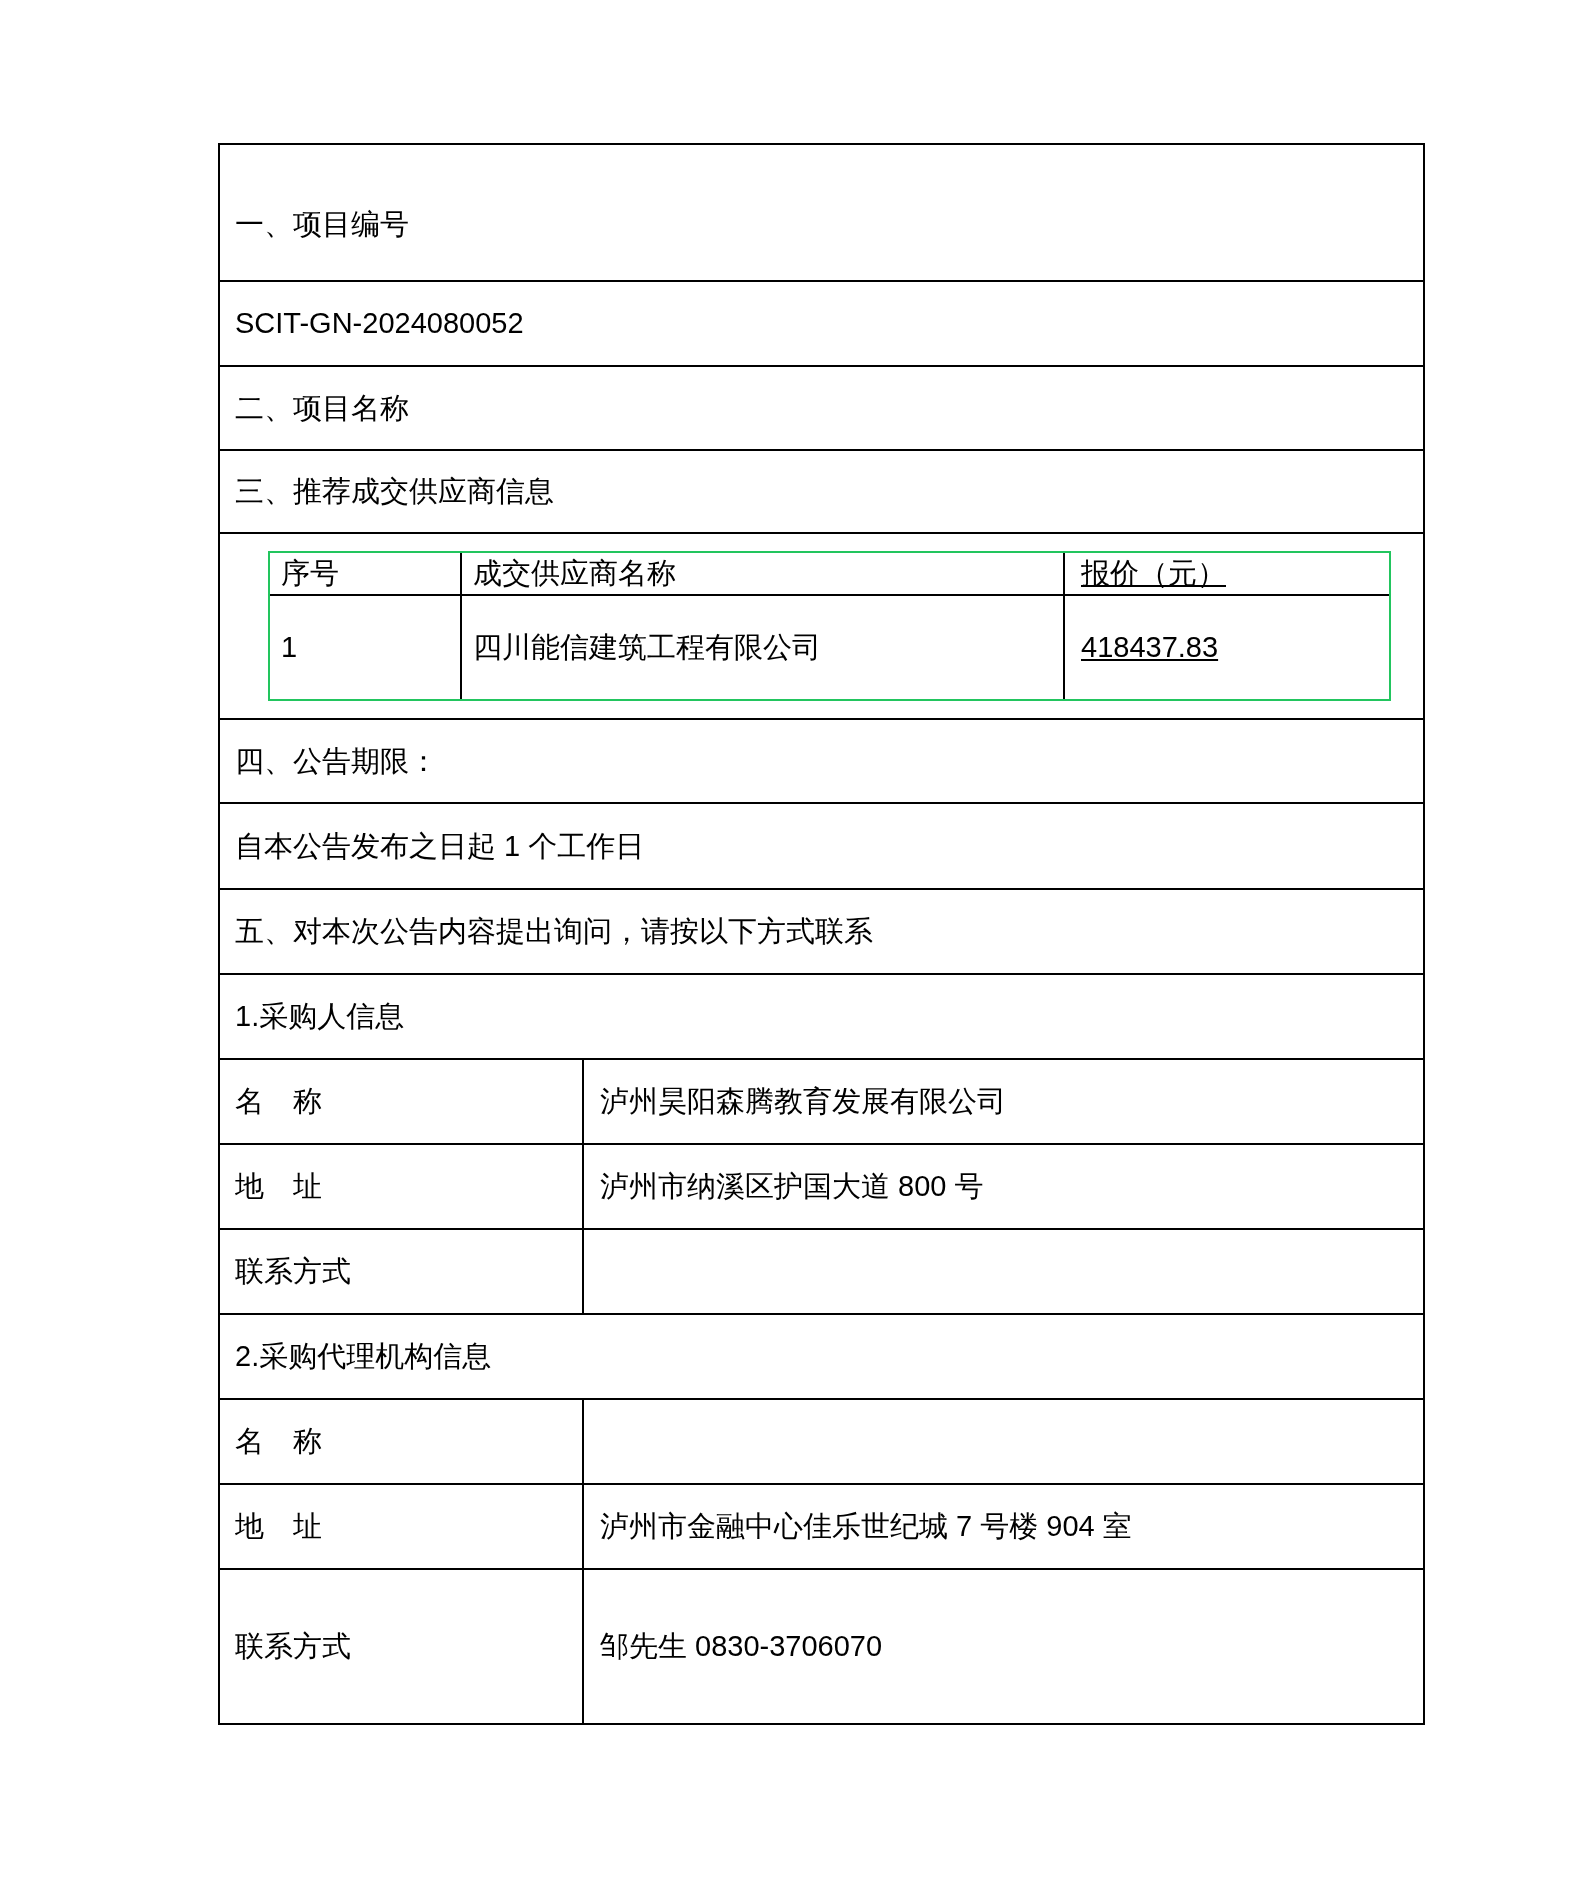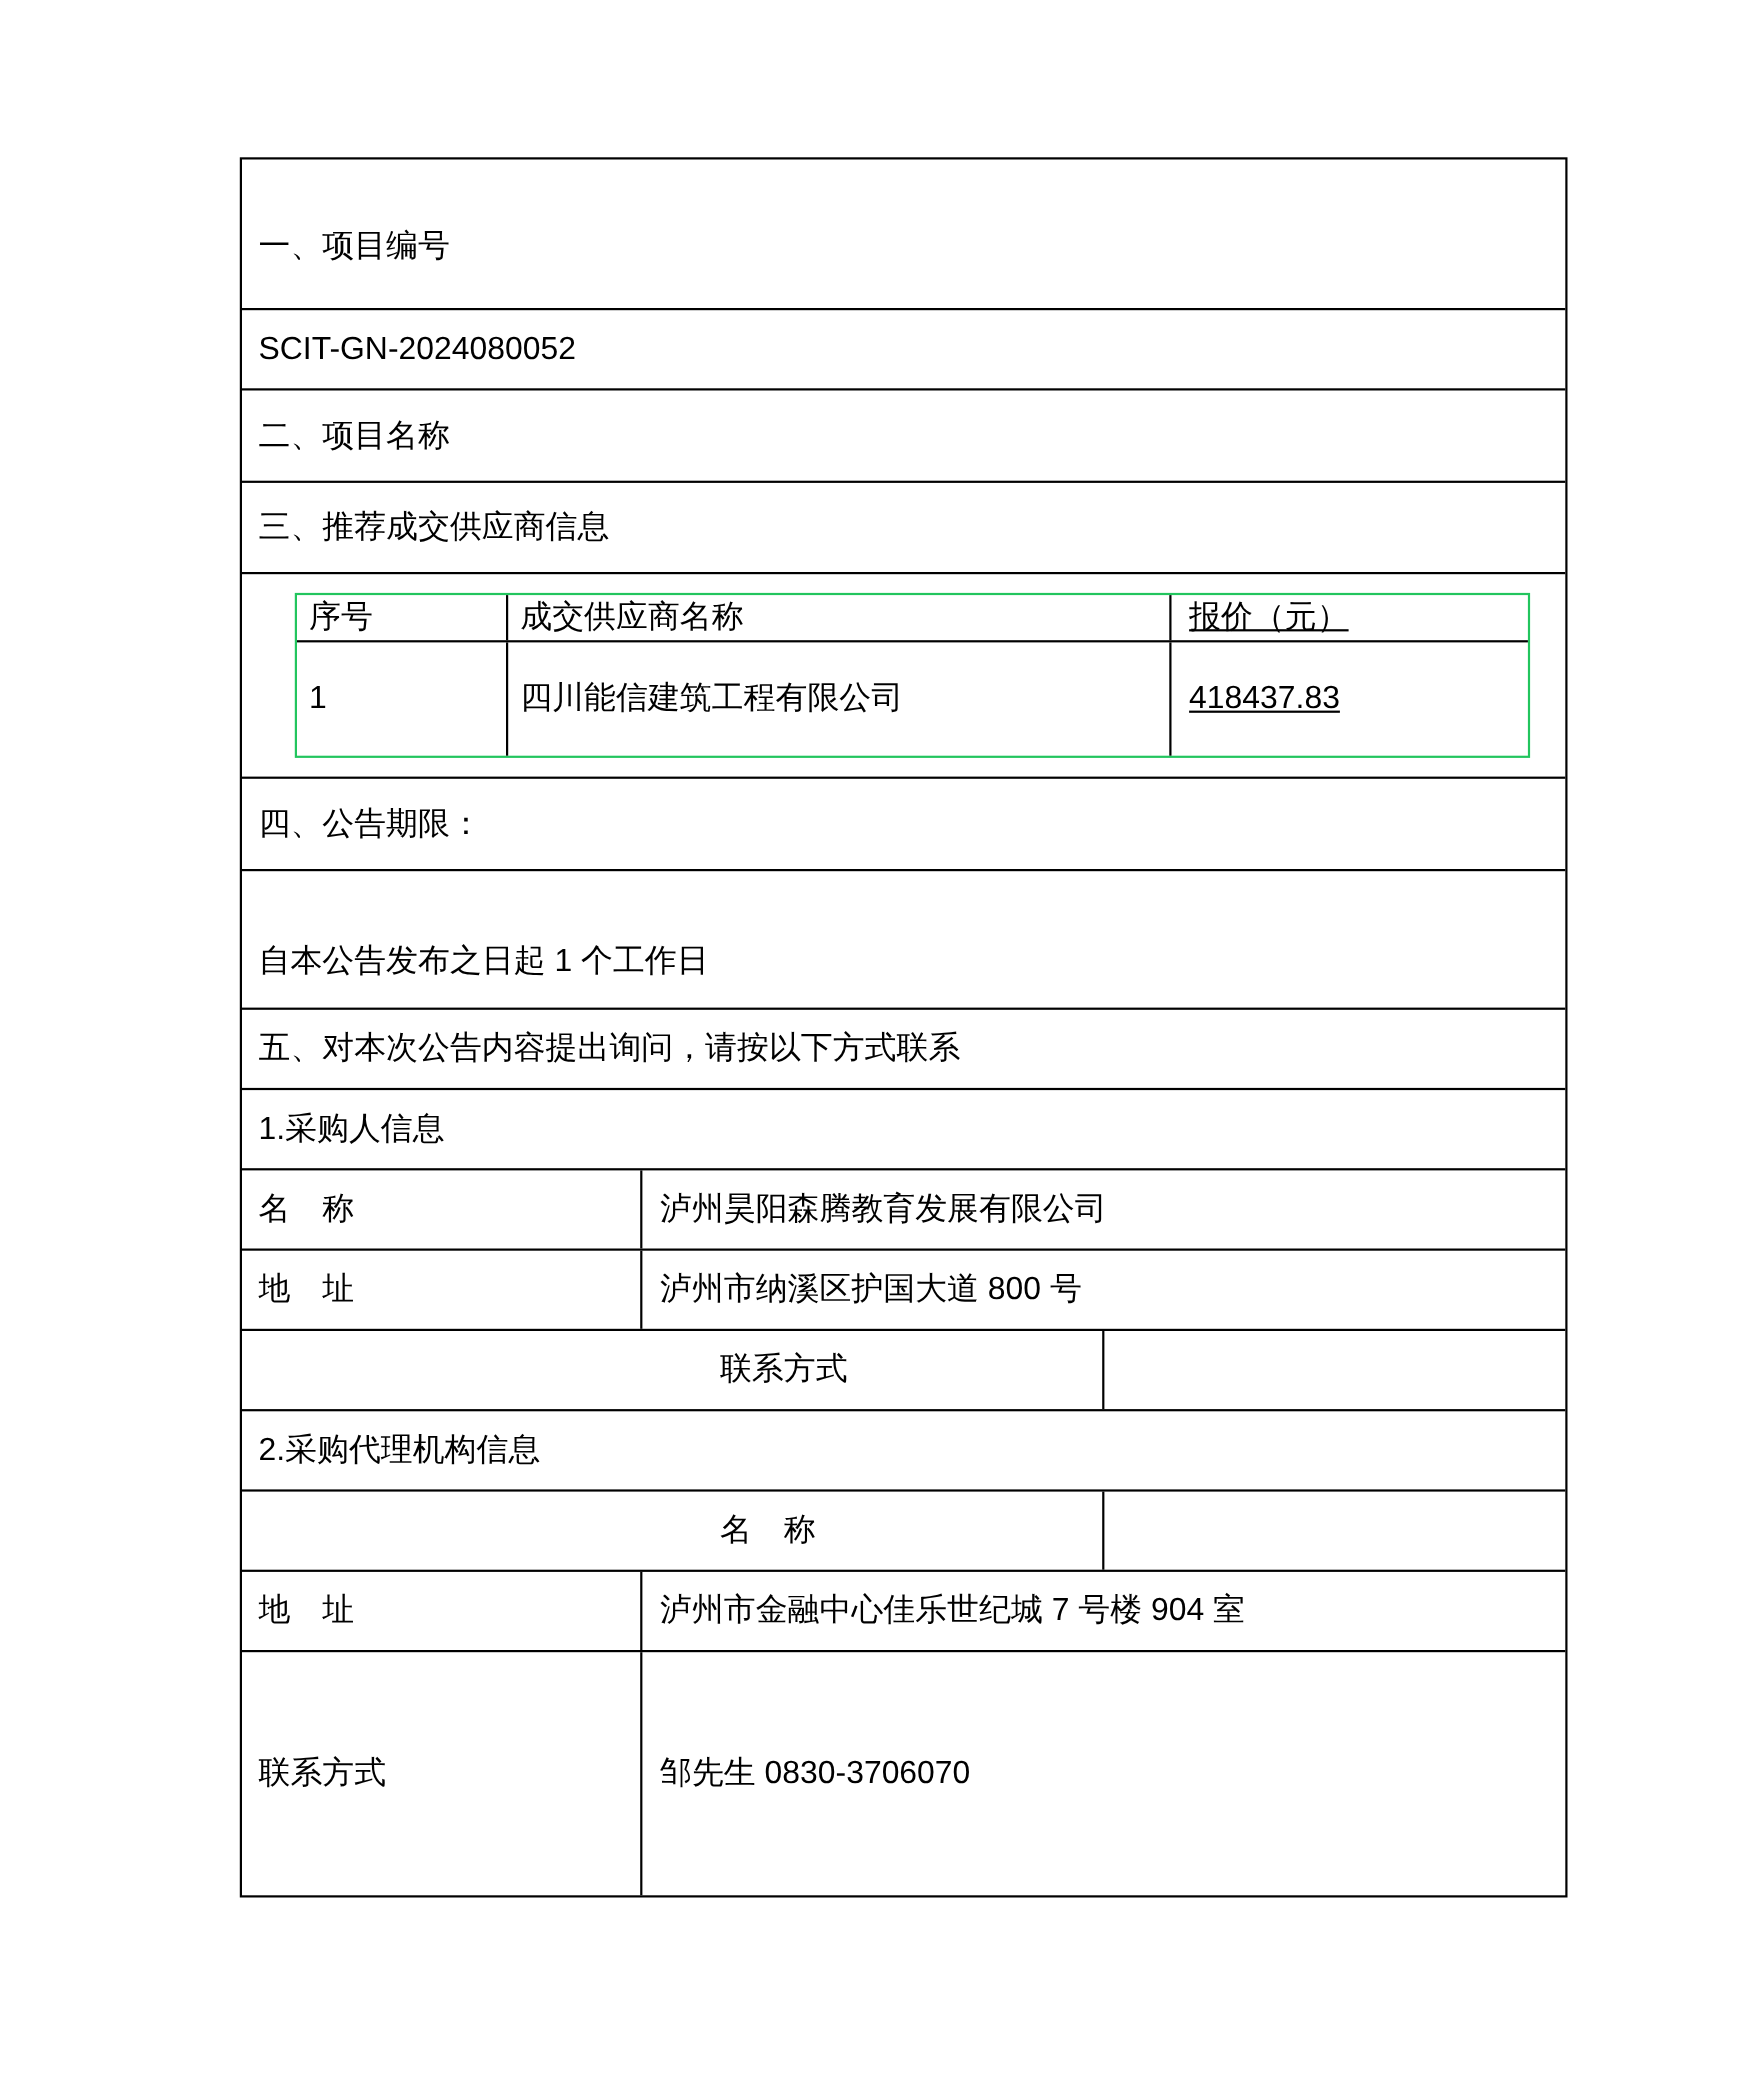--- a/index.html
+++ b/index.html
@@ -84,22 +84,22 @@
     padding-left: 11px;
     padding-right: 6px;
   }
   .inner-cell.c-no   { flex: 0 0 192px; border-right: 2px solid #000000; }
   .inner-cell.c-name { flex: 0 0 603px; border-right: 2px solid #000000; }
   .inner-cell.c-price{ flex: 1 1 auto; padding-left: 16px; text-decoration: underline; }
   
   .h-113 { height: 113px; margin-top: 24px; }
   .h-83  { height: 83px; }
   .h-84  { height: 84px; }
-  .h-85  { height: 73px; justify-content: center; }
-  .h-86  { height: 86px; margin-top: 40px; }
+  .h-85  { height: 85px; }
+  .h-86  { height: 86px; }
   .h-87  { height: 87px; }
   .h-186 { height: 186px; align-items: flex-start; }
 </style>
 </head>
 <body>
 
 <div class="page">
   <div class="doc-table">
 
     <div class="row h-113">

